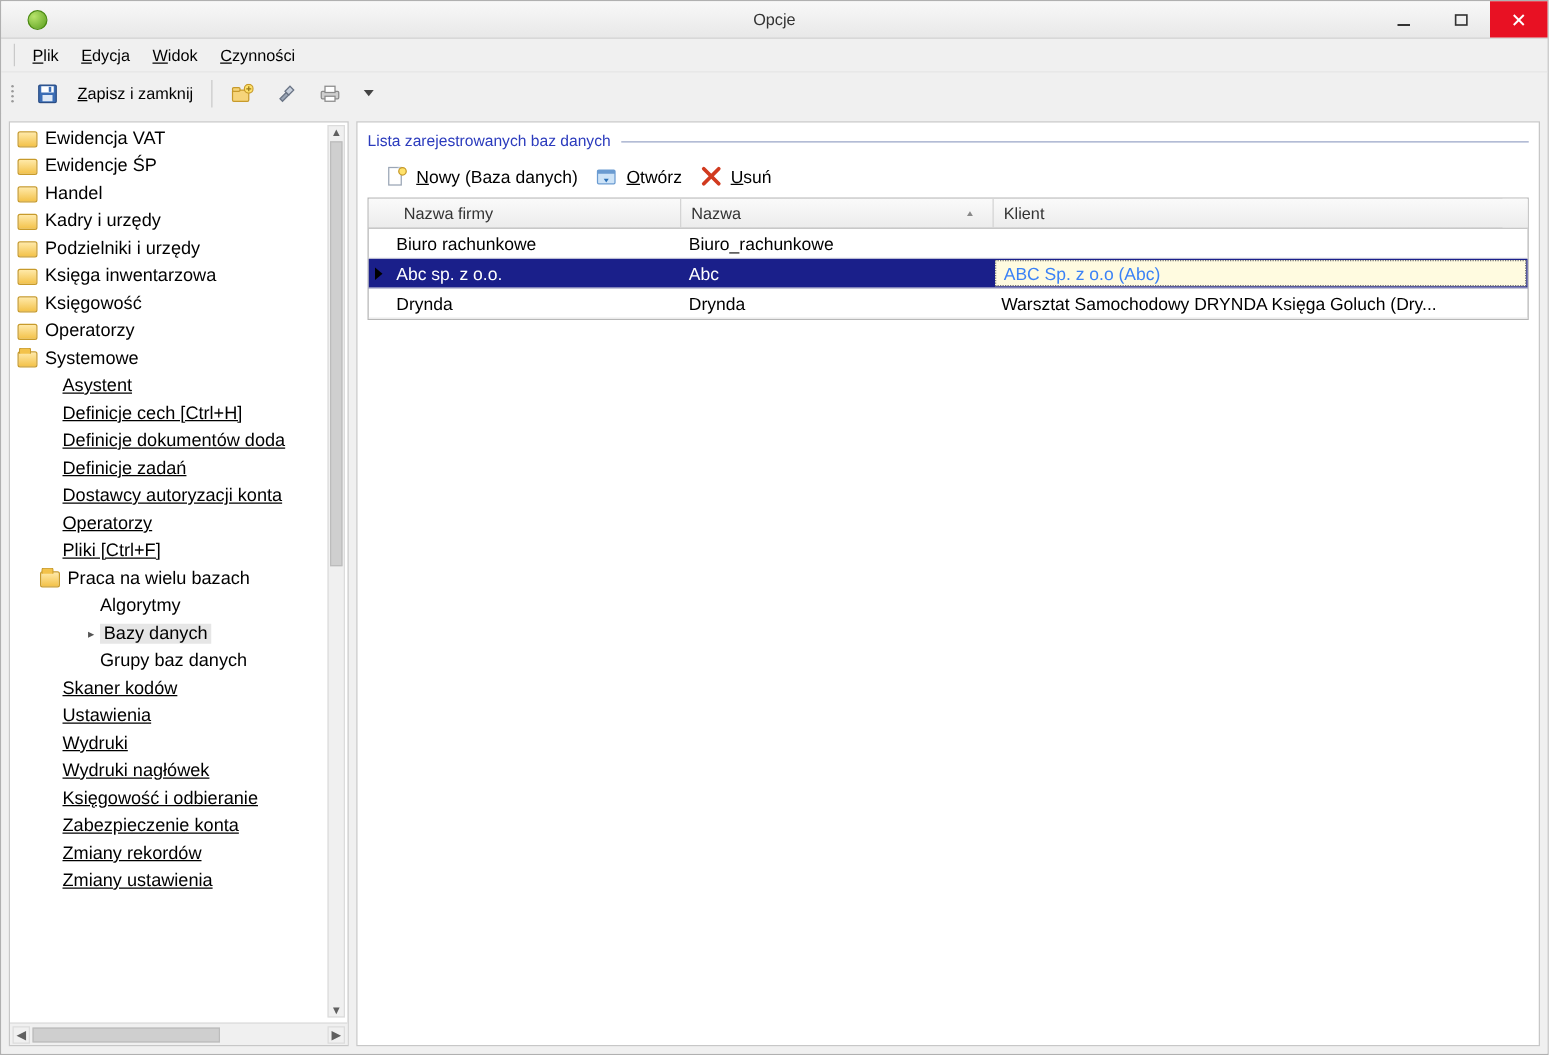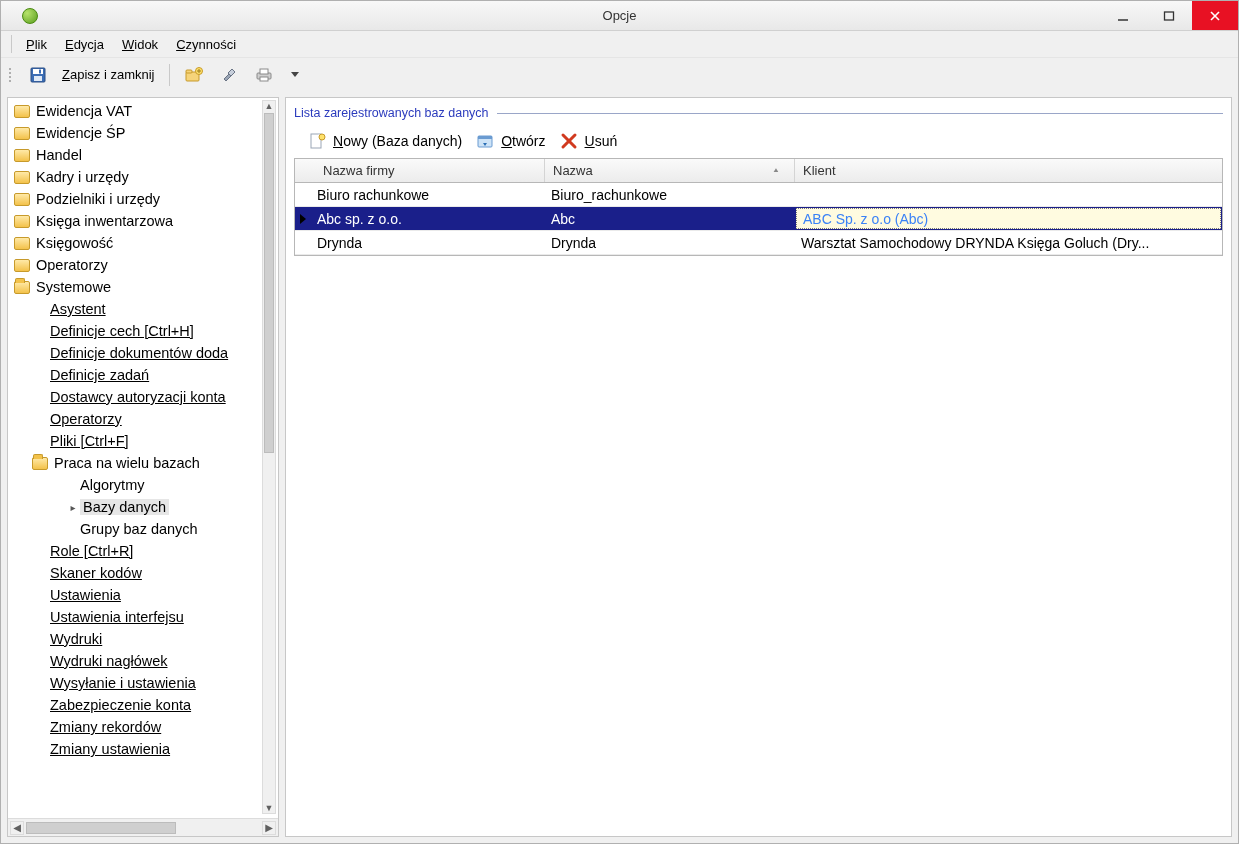--- a/index.html
+++ b/index.html
@@ -351,39 +351,33 @@
           </div>
           <div class="tree-item indent-4 sel">
             <span class="pointer">▸</span>
             <span class="label">Bazy danych</span>
           </div>
           <div class="tree-item indent-4">
             <span class="pointer">&nbsp;</span>
             <span class="label">Grupy baz danych</span>
           </div>
           <div class="tree-item indent-3">
-            <span class="label">Role [Ctrl+R]</span>
-          </div>
-          <div class="tree-item indent-3">
             <span class="label">Skaner kodów</span>
           </div>
           <div class="tree-item indent-3">
             <span class="label">Ustawienia</span>
           </div>
           <div class="tree-item indent-3">
-            <span class="label">Ustawienia interfejsu</span>
-          </div>
-          <div class="tree-item indent-3">
             <span class="label">Wydruki</span>
           </div>
           <div class="tree-item indent-3">
             <span class="label">Wydruki nagłówek</span>
           </div>
           <div class="tree-item indent-3">
-            <span class="label">Wysyłanie i ustawienia</span>
+            <span class="label">Księgowość i odbieranie</span>
           </div>
           <div class="tree-item indent-3">
             <span class="label">Zabezpieczenie konta</span>
           </div>
           <div class="tree-item indent-3">
             <span class="label">Zmiany rekordów</span>
           </div>
           <div class="tree-item indent-3">
             <span class="label">Zmiany ustawienia</span>
           </div>

